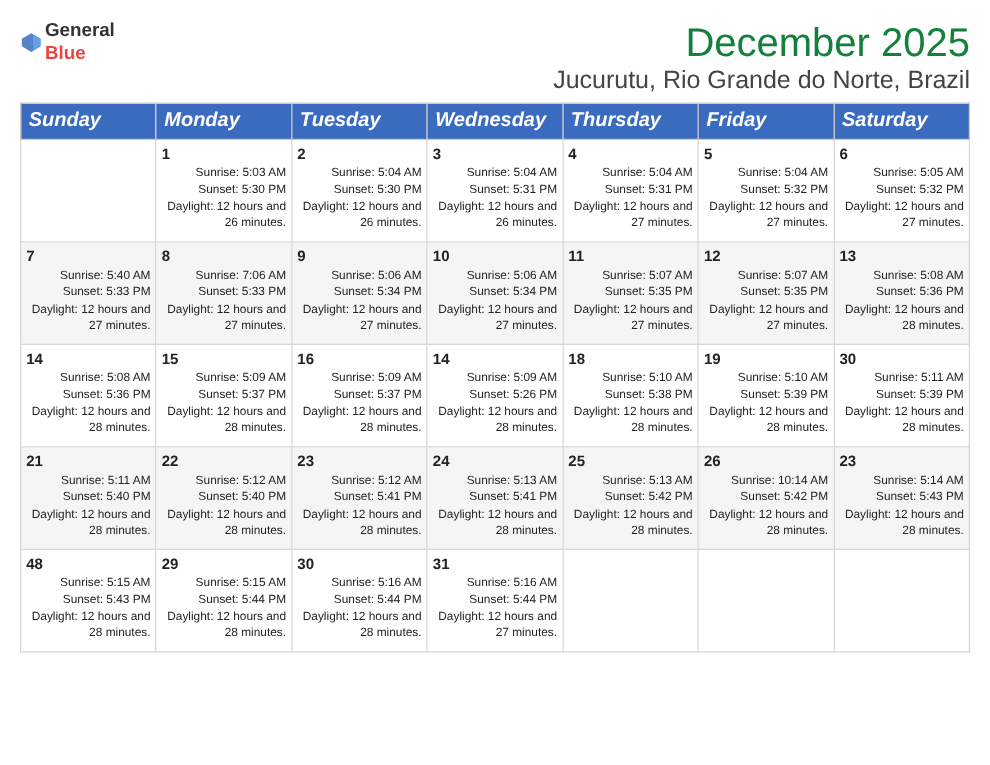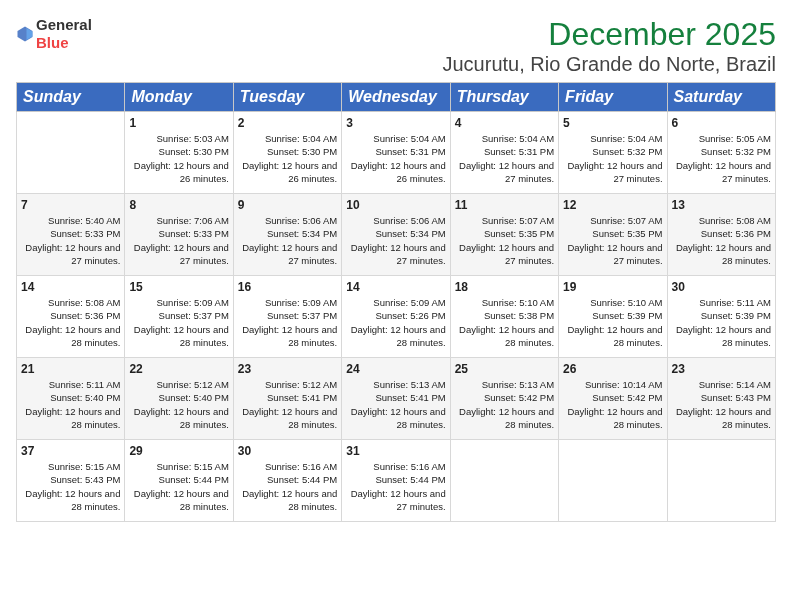--- a/index.html
+++ b/index.html
@@ -296,21 +296,21 @@
         </td>
         <td>
           <span class="day-number">23</span>
           <div class="day-info">Sunrise: 5:14 AM
 Sunset: 5:43 PM
 Daylight: 12 hours and 28 minutes.</div>
         </td>
       </tr>
       <tr>
         <td>
-          <span class="day-number">37</span>
+          <span class="day-number">48</span>
           <div class="day-info">Sunrise: 5:15 AM
 Sunset: 5:43 PM
 Daylight: 12 hours and 28 minutes.</div>
         </td>
         <td>
           <span class="day-number">29</span>
           <div class="day-info">Sunrise: 5:15 AM
 Sunset: 5:44 PM
 Daylight: 12 hours and 28 minutes.</div>
         </td>

